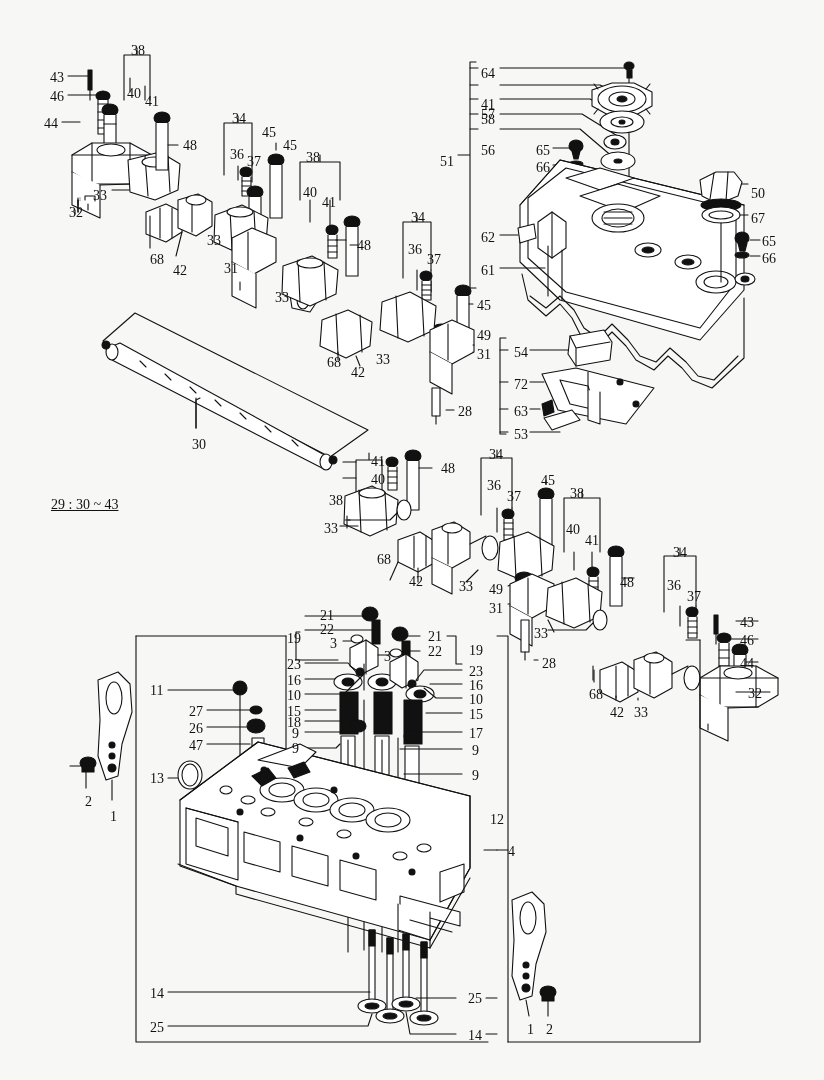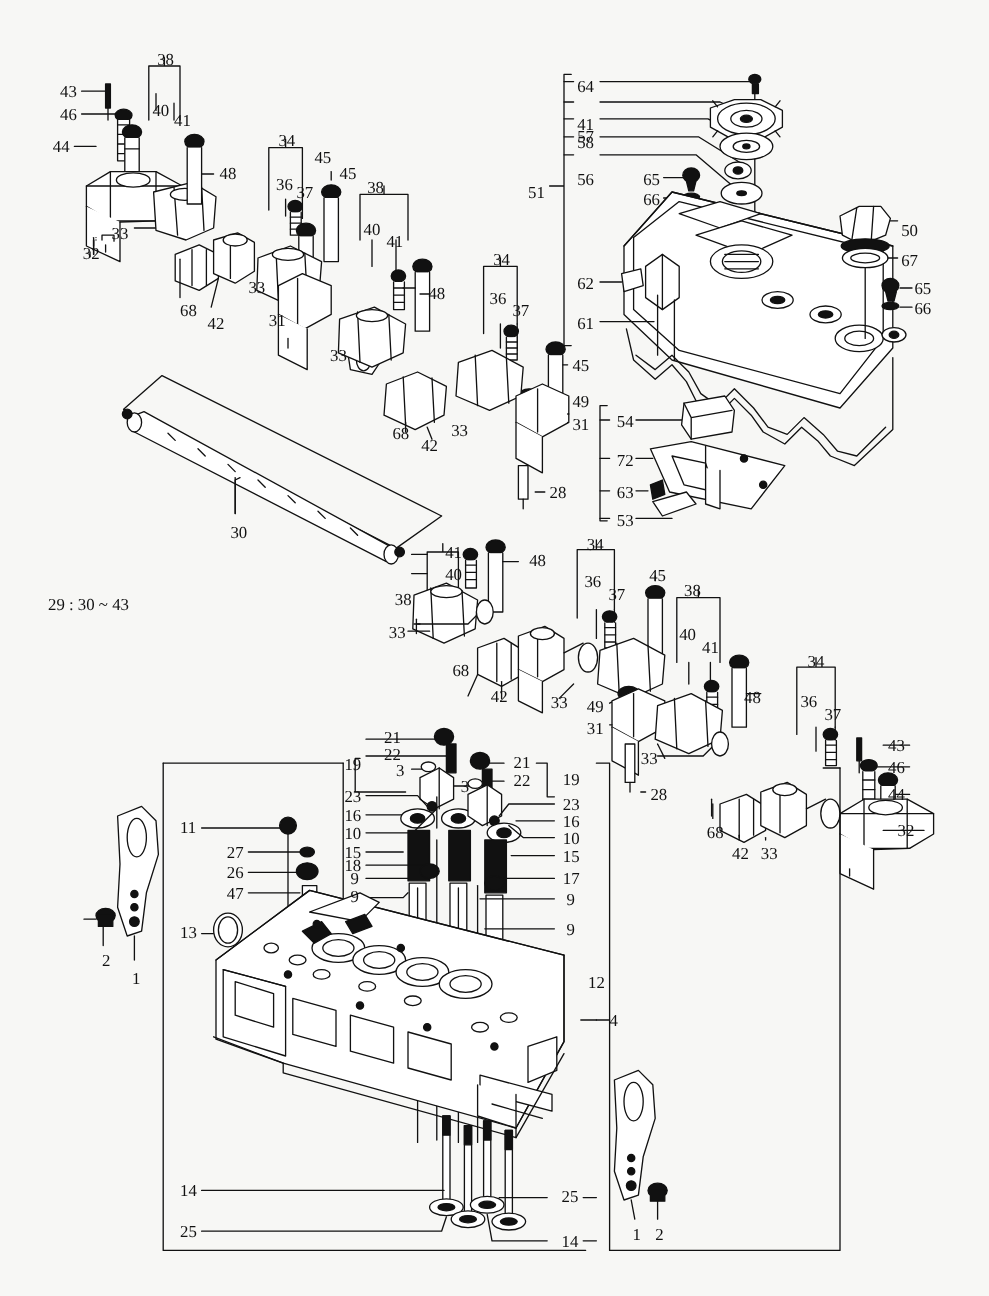--- a/index.html
+++ b/index.html
@@ -536,21 +536,21 @@
   <circle cx="526" cy="965" r="3" fill="#111"></circle>
   <circle cx="526" cy="976" r="3" fill="#111"></circle>
   <circle cx="526" cy="988" r="4" fill="#111"></circle>
   <path d="M526,1000 L529,1016"></path>
   <ellipse cx="548" cy="992" rx="8" ry="6" fill="#111"></ellipse>
   <path d="M542,991 L542,1001 L554,1001 L554,991" fill="#111"></path>
   <path d="M548,1001 L548,1016"></path>
   </g>
 </svg>
 
-<div class="note" style="left:40px;top:497px;">29 : 30 ~ 43</div>
+<div class="note" style="left:51px;top:497px;text-decoration:underline;">29 : 30 ~ 43</div>
 
 <div class="lbl" style="left:50px;top:71px;">43</div>
 <div class="lbl" style="left:50px;top:90px;">46</div>
 <div class="lbl" style="left:44px;top:117px;">44</div>
 <div class="lbl" style="left:131px;top:44px;">38</div>
 <div class="lbl" style="left:127px;top:87px;">40</div>
 <div class="lbl" style="left:145px;top:95px;">41</div>
 <div class="lbl" style="left:183px;top:139px;">48</div>
 <div class="lbl" style="left:93px;top:189px;">33</div>
 <div class="lbl" style="left:69px;top:206px;">32</div>

